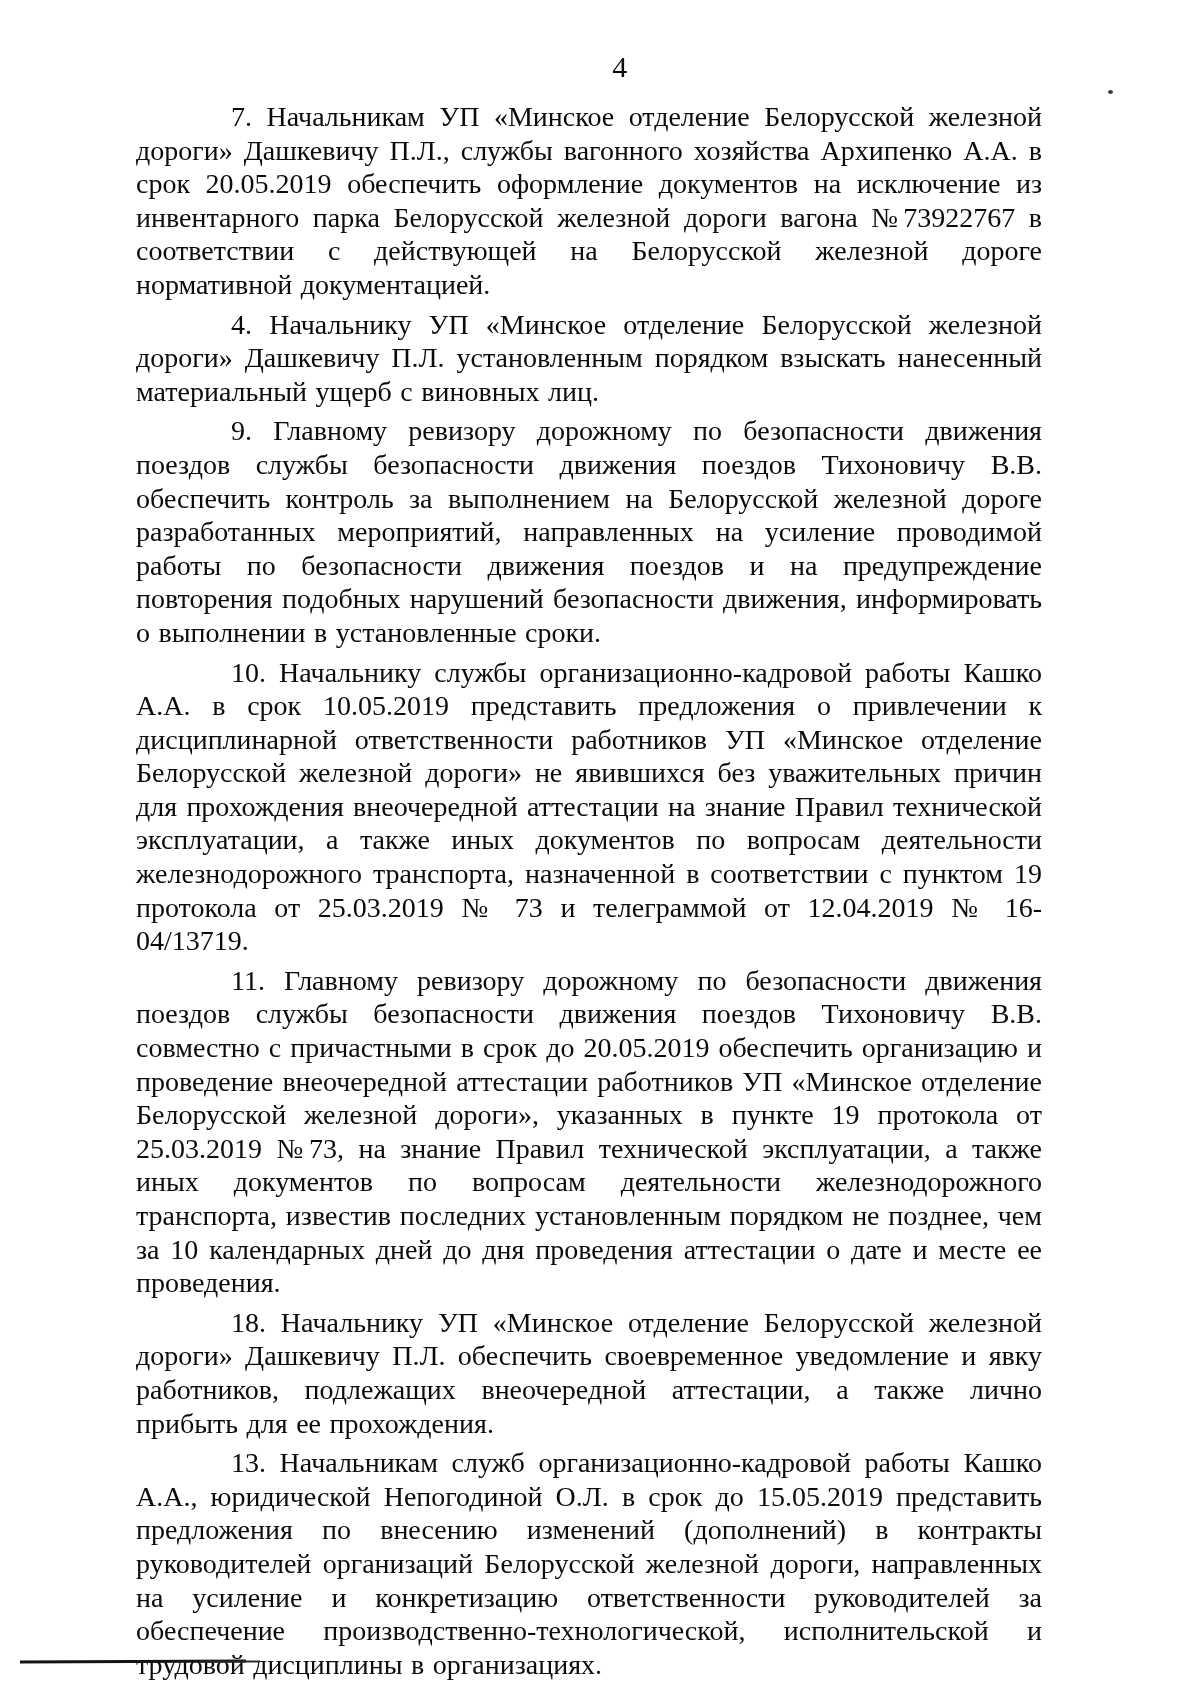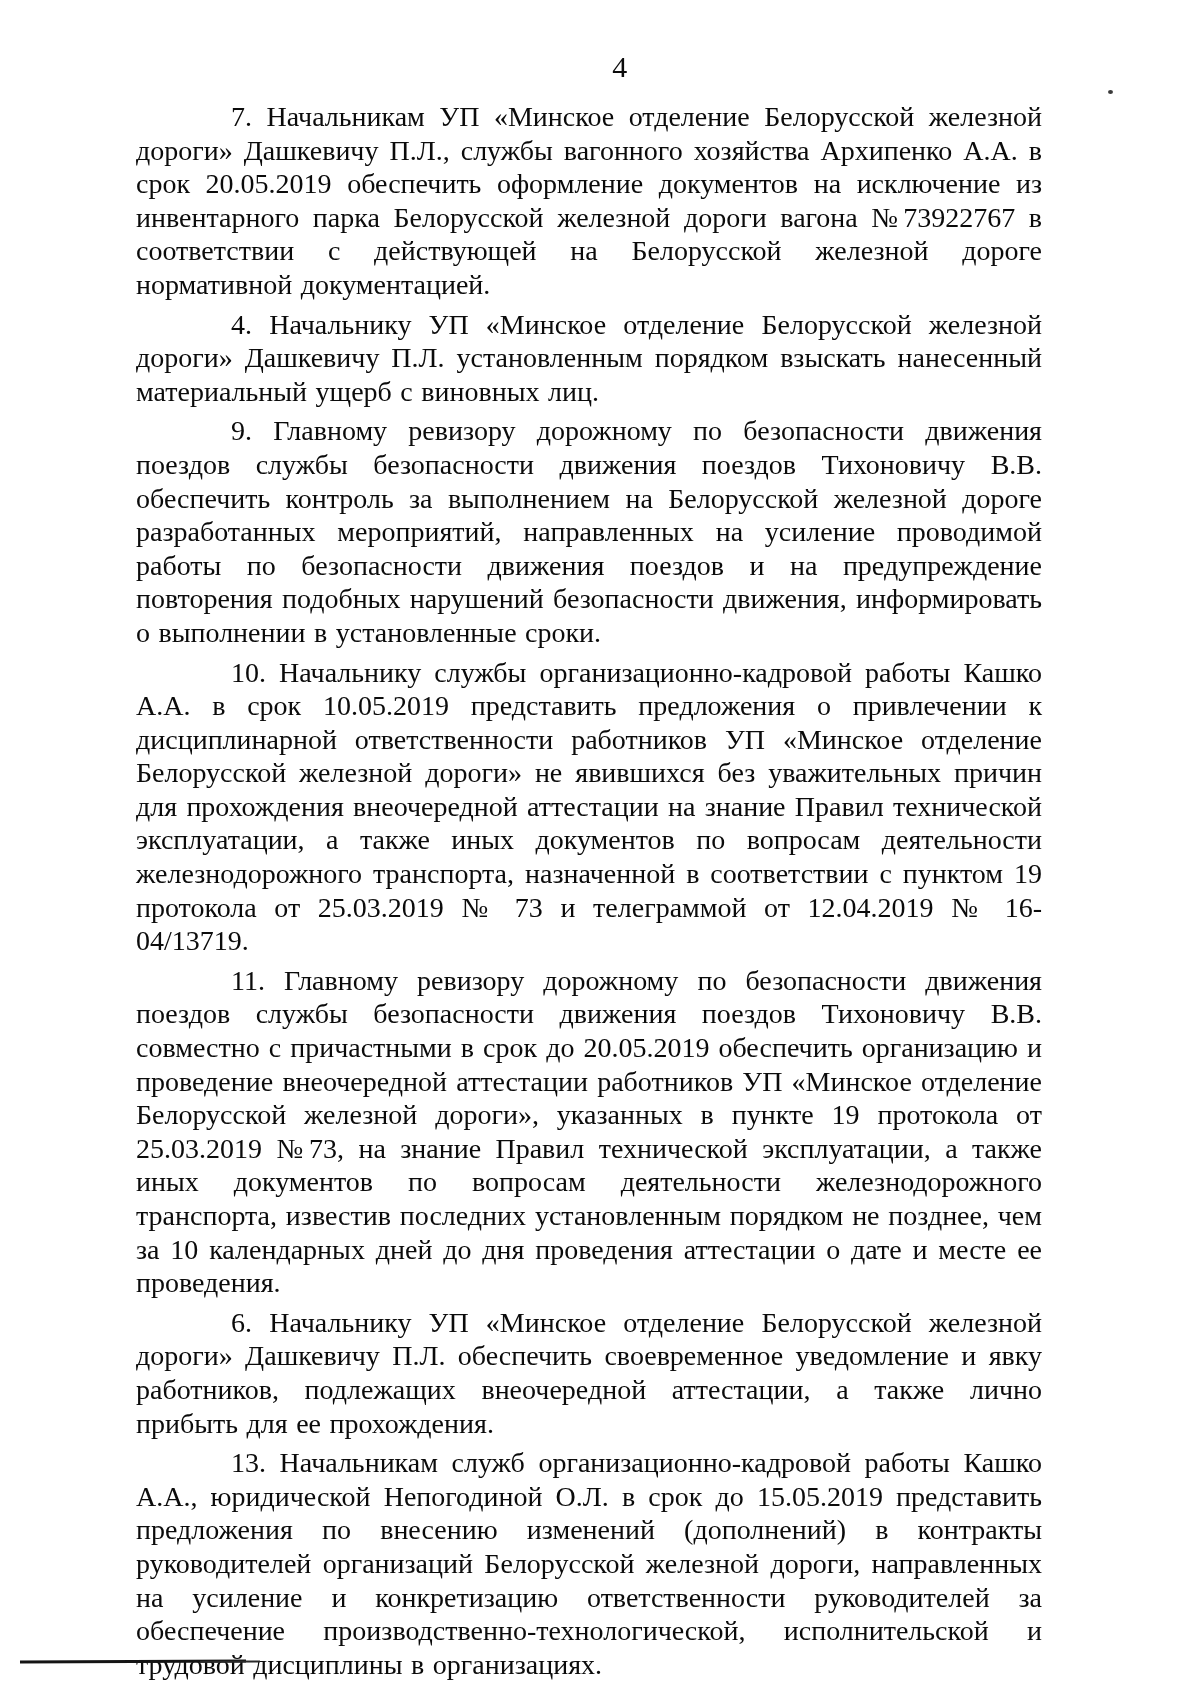--- a/index.html
+++ b/index.html
@@ -78,18 +78,18 @@
   <div class="page-number">4</div>
 
   <div class="scan-dot"></div>
 
   <div class="content" id="paragraphs">
       <p>7. Начальникам УП «Минское отделение Белорусской железной дороги» Дашкевичу П.Л., службы вагонного хозяйства Архипенко А.А. в срок 20.05.2019 обеспечить оформление документов на исключение из инвентарного парка Белорусской железной дороги вагона №73922767 в соответствии с действующей на Белорусской железной дороге нормативной документацией.</p>
       <p>4. Начальнику УП «Минское отделение Белорусской железной дороги» Дашкевичу П.Л. установленным порядком взыскать нанесенный материальный ущерб с виновных лиц.</p>
       <p>9. Главному ревизору дорожному по безопасности движения поездов службы безопасности движения поездов Тихоновичу В.В. обеспечить контроль за выполнением на Белорусской железной дороге разработанных мероприятий, направленных на усиление проводимой работы по безопасности движения поездов и на предупреждение повторения подобных нарушений безопасности движения, информировать о выполнении в установленные сроки.</p>
       <p>10. Начальнику службы организационно-кадровой работы Кашко А.А. в срок 10.05.2019 представить предложения о привлечении к дисциплинарной ответственности работников УП «Минское отделение Белорусской железной дороги» не явившихся без уважительных причин для прохождения внеочередной аттестации на знание Правил технической эксплуатации, а также иных документов по вопросам деятельности железнодорожного транспорта, назначенной в соответствии с пунктом 19 протокола от 25.03.2019 № 73 и телеграммой от 12.04.2019 № 16-04/13719.</p>
       <p>11. Главному ревизору дорожному по безопасности движения поездов службы безопасности движения поездов Тихоновичу В.В. совместно с причастными в срок до 20.05.2019 обеспечить организацию и проведение внеочередной аттестации работников УП «Минское отделение Белорусской железной дороги», указанных в пункте 19 протокола от 25.03.2019 №73, на знание Правил технической эксплуатации, а также иных документов по вопросам деятельности железнодорожного транспорта, известив последних установленным порядком не позднее, чем за 10 календарных дней до дня проведения аттестации о дате и месте ее проведения.</p>
-      <p>6. Начальнику УП «Минское отделение Белорусской железной дороги» Дашкевичу П.Л. обеспечить своевременное уведомление и явку работников, подлежащих внеочередной аттестации, а также лично прибыть для ее прохождения.</p>
+      <p>18. Начальнику УП «Минское отделение Белорусской железной дороги» Дашкевичу П.Л. обеспечить своевременное уведомление и явку работников, подлежащих внеочередной аттестации, а также лично прибыть для ее прохождения.</p>
       <p>13. Начальникам служб организационно-кадровой работы Кашко А.А., юридической Непогодиной О.Л. в срок до 15.05.2019 представить предложения по внесению изменений (дополнений) в контракты руководителей организаций Белорусской железной дороги, направленных на усиление и конкретизацию ответственности руководителей за обеспечение производственно-технологической, исполнительской и трудовой дисциплины в организациях.</p>
     </div>
 
   <div class="footer-line"></div>
 </div>
 
 </body></html>

